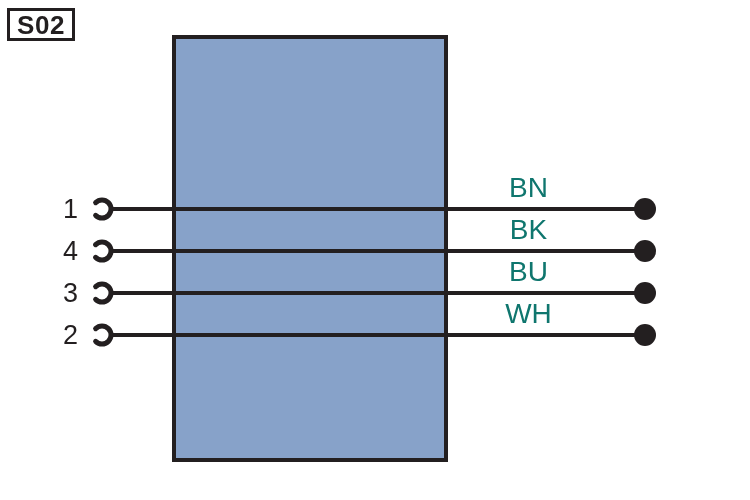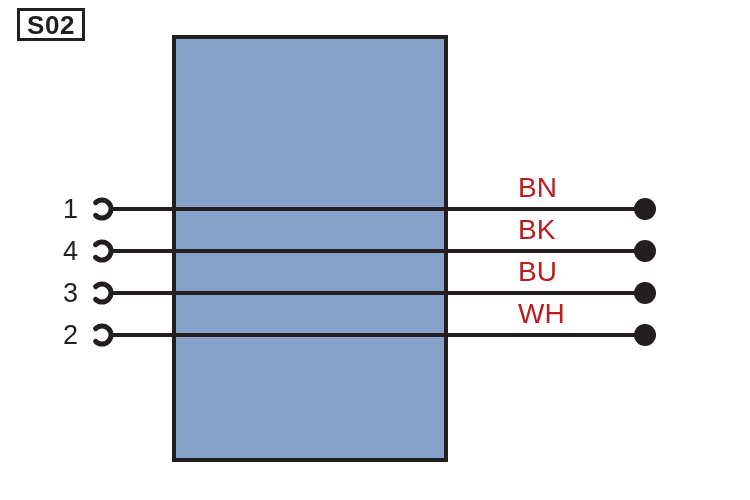--- a/index.html
+++ b/index.html
@@ -20,21 +20,20 @@
     position: absolute;
     left: 7px;
     top: 8px;
     width: 68px;
     height: 33px;
     border: 3px solid #231f20;
     box-sizing: border-box;
     display: flex;
     align-items: center;
     justify-content: center;
-    margin-left: 10px;
   }
   .id-box .id-text {
     font-size: 26px;
     font-weight: bold;
     color: #231f20;
     letter-spacing: 0.5px;
     line-height: 1;
     padding-top: 1px;
   }
   
@@ -76,28 +75,28 @@
   .wire-line {
     position: absolute;
     left: 110px;
     top: -2px;
     width: 535px;
     height: 4px;
     background: #231f20;
   }
   .color-label {
     position: absolute;
-    left: 518px;
+    left: 481px;
     top: -36px;
     width: 95px;
     height: 30px;
     line-height: 30px;
-    text-align: left;
+    text-align: center;
     font-size: 28px;
-    color: #b91c1c;
+    color: #0f766e;
   }
   .terminal-dot {
     position: absolute;
     left: 634px;
     top: -11px;
     width: 22px;
     height: 22px;
     border-radius: 50%;
     background: #231f20;
   }

